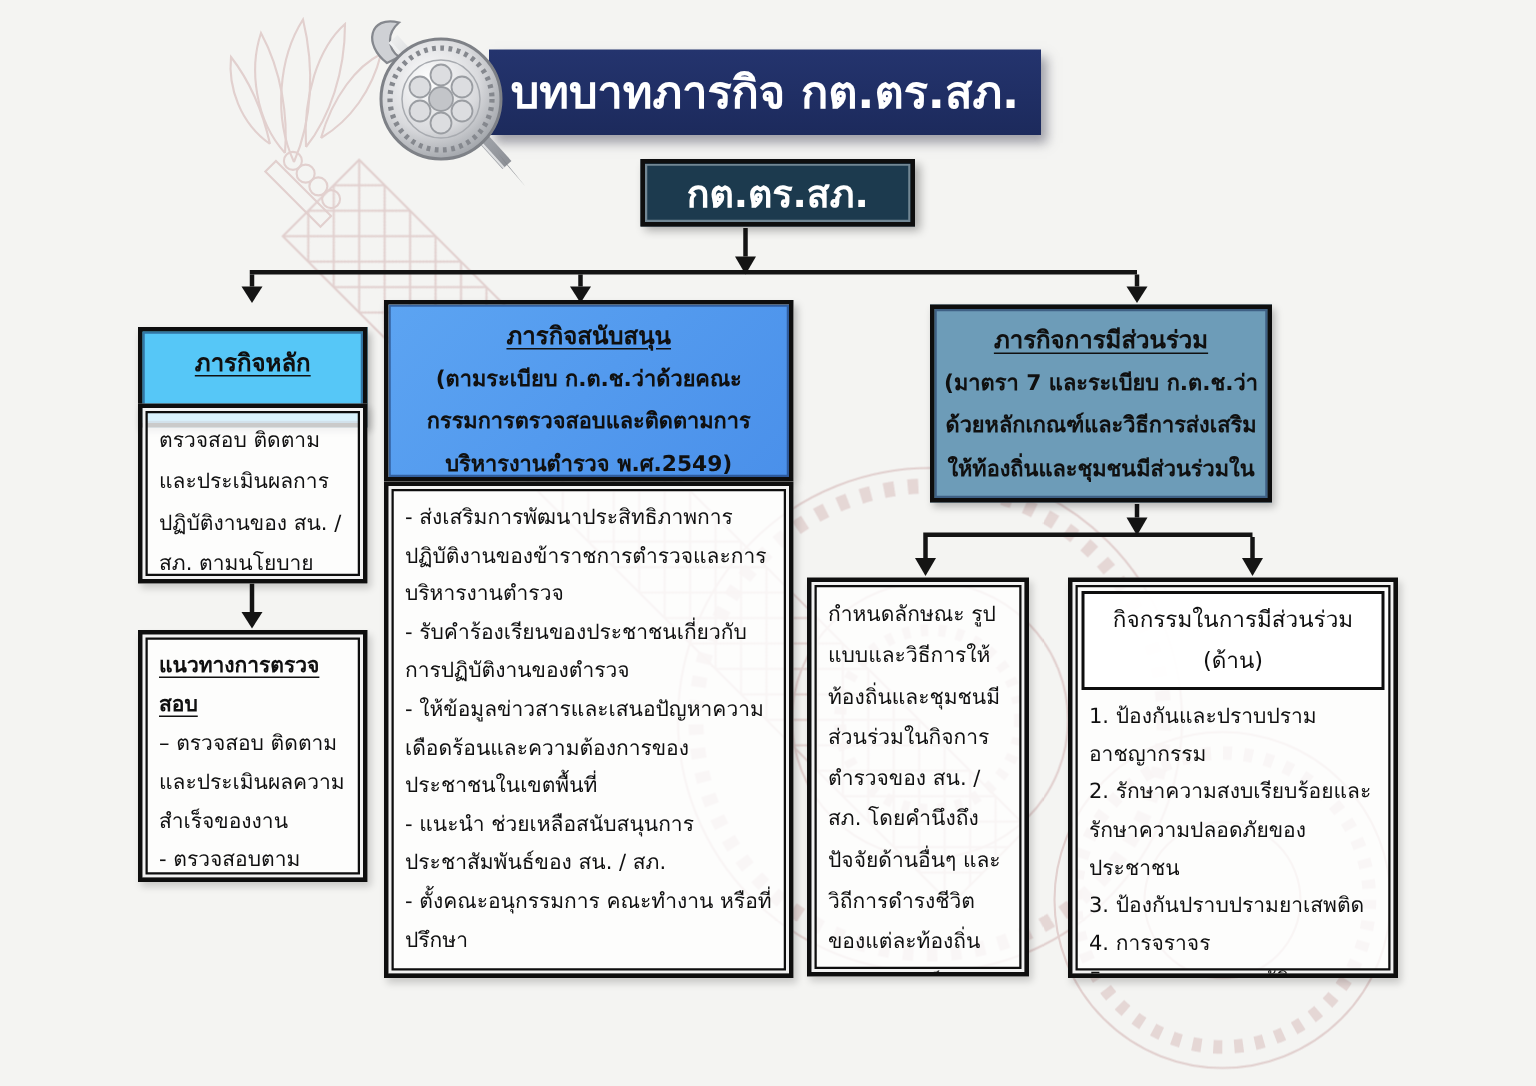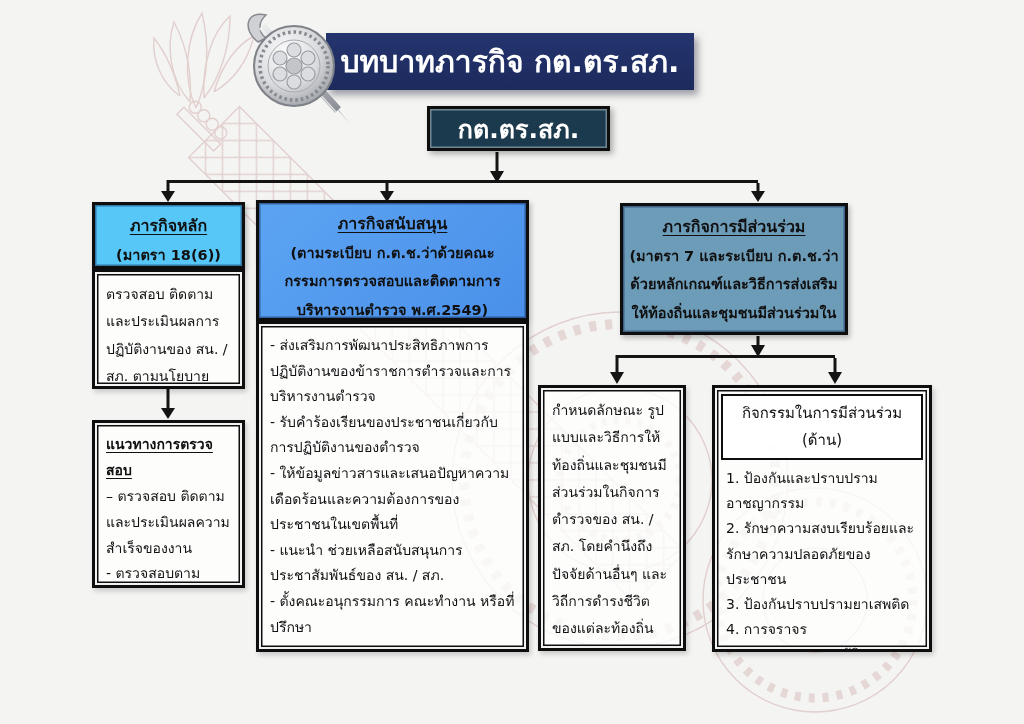--- a/index.html
+++ b/index.html
@@ -30,21 +30,21 @@
     color:#fff;font-weight:bold;font-size:25px;white-space:nowrap;margin-left:24px;
   }
   
   .hbox{
     border:3px solid #0e0e0e;text-align:center;font-weight:bold;
     box-shadow:inset 0 0 0 1.5px rgba(15,35,80,.5),2px 3px 5px rgba(0,0,0,.25);
     padding:5px 6px;line-height:1.95;overflow:hidden;
   }
   .hbox .t{text-decoration:underline;text-underline-offset:3px;font-size:16px;}
   .hbox .n{font-size:14.5px;}
-  .h-main{left:92px;top:202px;width:153px;height:67px;background:#56c7f7;}
+  .h-main{left:92px;top:218px;width:153px;height:67px;background:#56c7f7;}
   .h-support{left:256px;top:200px;width:273px;height:121px;background:linear-gradient(135deg,#5ca4f2,#4a90ea);}
   .h-part{left:620px;top:203px;width:228px;height:132px;background:#6d9cb8;}
   
   .dbox{
     border:3px solid #0e0e0e;background:rgba(255,255,255,.78);
     box-shadow:inset 0 0 0 2px rgba(255,255,255,.95),inset 0 0 0 3.5px #0e0e0e,2px 3px 5px rgba(0,0,0,.18);
     padding:9px 11px;font-size:14px;line-height:1.95;overflow:hidden;
   }
   .b-main{left:92px;top:269px;width:153px;height:120px;}
   .b-audit{left:92px;top:420px;width:153px;height:168px;line-height:1.85;}
@@ -163,21 +163,20 @@
 <div class="abs box banner">
   <span>บทบาทภารกิจ กต.ตร.สภ.</span>
 </div>
 
 <div class="abs box root">
   <span>กต.ตร.สภ.</span>
 </div>
 
 <div class="abs box hbox h-main">
   <div class="t">ภารกิจหลัก</div>
-  <div class="n">(มาตรา 18(6))</div>
 </div>
 <div class="abs box dbox b-main">
   <span>ตรวจสอบ ติดตามและประเมินผลการปฏิบัติงานของ สน. / สภ. ตามนโยบายของ ก.ต.ช.</span>
 </div>
 <div class="abs box dbox b-audit">
   <div class="u-title">แนวทางการตรวจสอบ</div>
   <div>– ตรวจสอบ ติดตามและประเมินผลความสำเร็จของงาน</div>
   <div>- ตรวจสอบตามคำร้องเรียน</div>
 </div>
 

